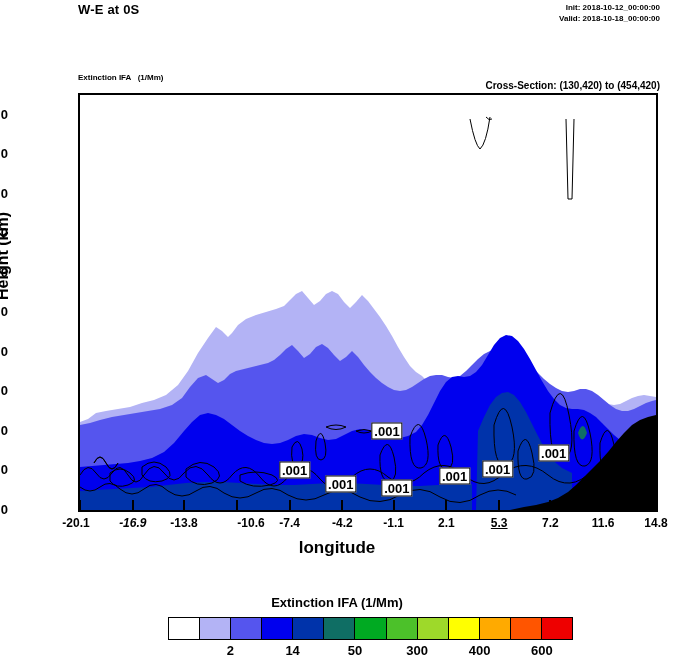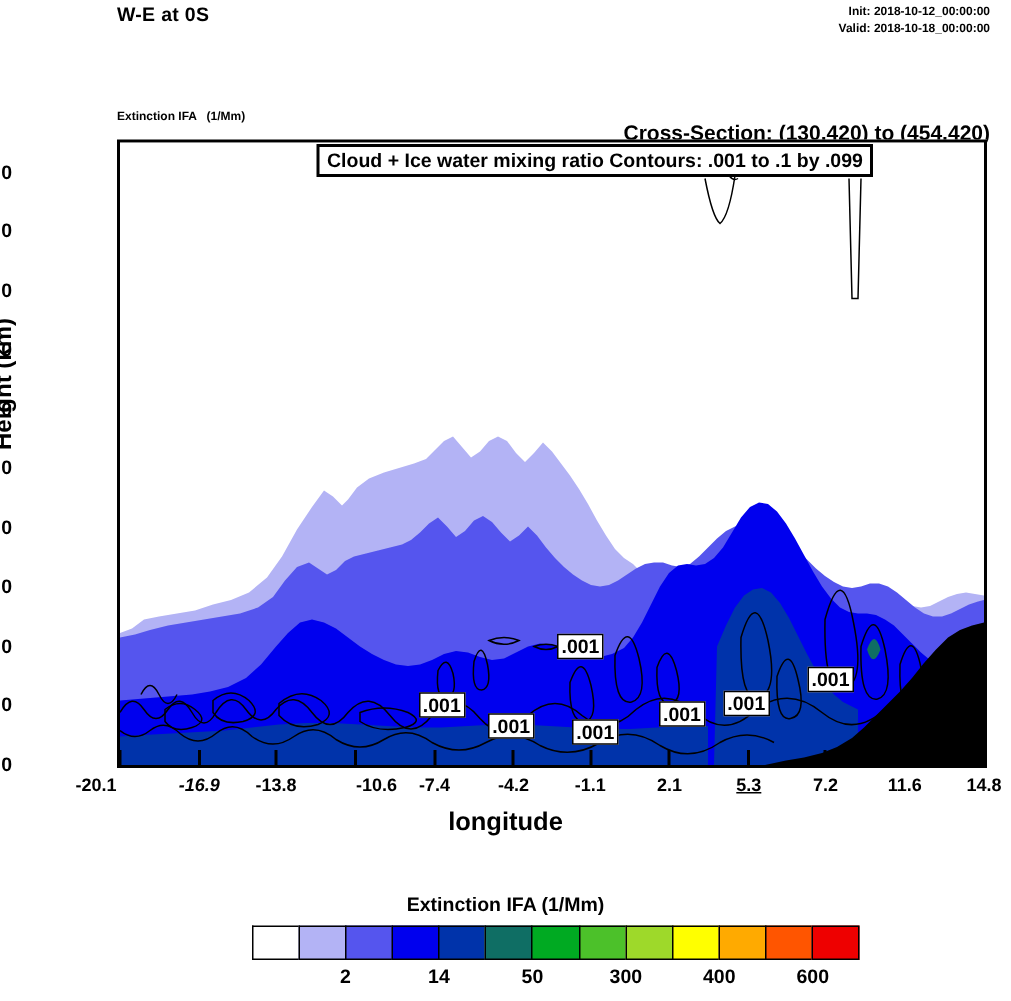--- a/index.html
+++ b/index.html
@@ -16,21 +16,21 @@
   #hdr-right{
     position:absolute;right:14px;top:2px;
     text-align:right;font-size:8px;font-weight:bold;line-height:11px;
   }
   #subtitle{
     position:absolute;left:78px;top:50px;
     font-size:8px;font-weight:bold;line-height:11px;white-space:pre;
   }
   #xsec{
     position:absolute;right:14px;top:80px;
-    font-size:14px;font-weight:bold;
+    font-size:10px;font-weight:bold;
   }
   
   #plot{
     position:absolute;left:78px;top:93px;
     width:580px;height:419px;
     border:2px solid #000;box-sizing:border-box;
     background:#ffffff;overflow:hidden;
   }
   #plot-svg{position:absolute;left:0;top:0;}
   #contour-title{
@@ -228,34 +228,33 @@
         <path d="M246,332 q10,-4 20,0 q-10,5 -20,0 Z"></path>
         <path d="M276,336 q8,-3 16,0 q-8,4 -16,0 Z"></path>
 
         <path d="M390,24 q5,26 10,30 q6,-5 10,-32"></path>
         <path d="M406,22 q3,4 6,2"></path>
         <path d="M486,24 L488,104 L492,104 L494,24"></path>
       </g>
     </g>
   </svg>
 
-  <div id="contour-title">Cloud + Ice water mixing ratio Contours: .001 to .1 by .099</div>
   <div id="contour-labels">
       <div style="position: absolute; left: 214.556px; top: 375.476px; border: 1px solid rgb(0, 0, 0); background: rgb(255, 255, 255); font: bold 13px &quot;Liberation Sans&quot;, sans-serif; padding: 0px 2px; transform: translate(-50%, -50%);">.001</div>
       <div style="position: absolute; left: 260.768px; top: 389.31px; border: 1px solid rgb(0, 0, 0); background: rgb(255, 255, 255); font: bold 13px &quot;Liberation Sans&quot;, sans-serif; padding: 0px 2px; transform: translate(-50%, -50%);">.001</div>
       <div style="position: absolute; left: 306.98px; top: 335.952px; border: 1px solid rgb(0, 0, 0); background: rgb(255, 255, 255); font: bold 13px &quot;Liberation Sans&quot;, sans-serif; padding: 0px 2px; transform: translate(-50%, -50%);">.001</div>
       <div style="position: absolute; left: 316.883px; top: 393.262px; border: 1px solid rgb(0, 0, 0); background: rgb(255, 255, 255); font: bold 13px &quot;Liberation Sans&quot;, sans-serif; padding: 0px 2px; transform: translate(-50%, -50%);">.001</div>
       <div style="position: absolute; left: 374.648px; top: 381.405px; border: 1px solid rgb(0, 0, 0); background: rgb(255, 255, 255); font: bold 13px &quot;Liberation Sans&quot;, sans-serif; padding: 0px 2px; transform: translate(-50%, -50%);">.001</div>
       <div style="position: absolute; left: 417.559px; top: 373.5px; border: 1px solid rgb(0, 0, 0); background: rgb(255, 255, 255); font: bold 13px &quot;Liberation Sans&quot;, sans-serif; padding: 0px 2px; transform: translate(-50%, -50%);">.001</div>
       <div style="position: absolute; left: 473.673px; top: 357.69px; border: 1px solid rgb(0, 0, 0); background: rgb(255, 255, 255); font: bold 13px &quot;Liberation Sans&quot;, sans-serif; padding: 0px 2px; transform: translate(-50%, -50%);">.001</div>
     </div>
 </div>
 
 <div id="xticks">
-    <div class="xtick-lab" style="left: 64px; text-align: center;">-20.1</div>
+    <div class="xtick-lab" style="left: 76px; text-align: center;">-20.1</div>
     <div class="xtick-mark" style="left: 79px; top: 500px; height: 10px; position: absolute;"></div>
     <div class="xtick-lab" style="left: 132.814px; font-style: italic;">-16.9</div>
     <div class="xtick-mark" style="left: 131.814px; top: 500px; height: 10px; position: absolute;"></div>
     <div class="xtick-lab" style="left: 183.977px;">-13.8</div>
     <div class="xtick-mark" style="left: 182.977px; top: 500px; height: 10px; position: absolute;"></div>
     <div class="xtick-lab" style="left: 251px;">-10.6</div>
     <div class="xtick-mark" style="left: 235.791px; top: 500px; height: 10px; position: absolute;"></div>
     <div class="xtick-lab" style="left: 289.605px;">-7.4</div>
     <div class="xtick-mark" style="left: 288.605px; top: 500px; height: 10px; position: absolute;"></div>
     <div class="xtick-lab" style="left: 342.418px;">-4.2</div>

